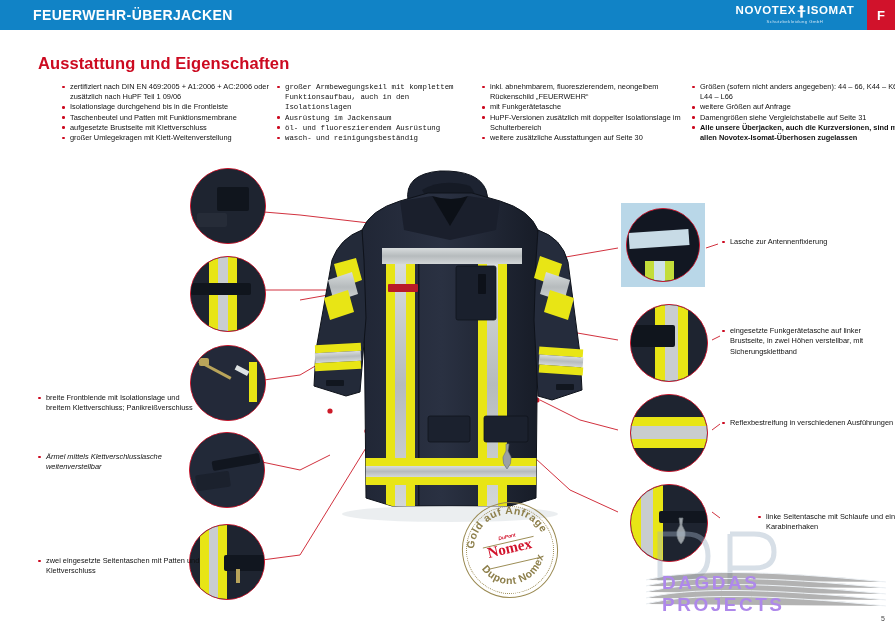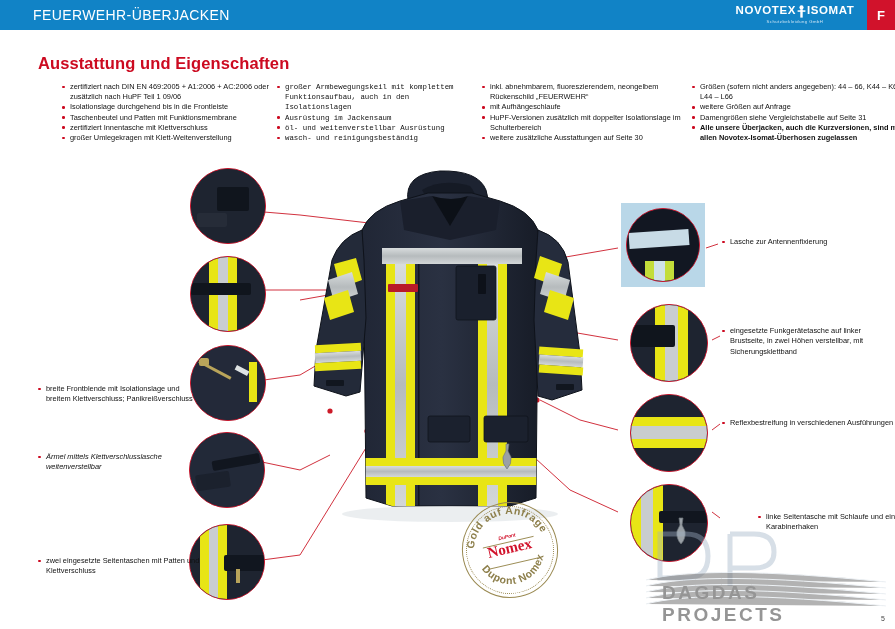--- a/index.html
+++ b/index.html
@@ -25,21 +25,21 @@
     width: 895px;
     height: 30px;
     background: #1183c6;
   }
   .header-title {
     position: absolute;
     left: 33px;
     top: 7px;
     color: #ffffff;
     font-size: 14px;
-    font-weight: normal;
+    font-weight: bold;
     letter-spacing: 0.4px;
     font-family: "Liberation Sans", sans-serif;
     white-space: nowrap;
   }
   .header-tab {
     position: absolute;
     right: 0; top: 0;
     width: 28px;
     height: 30px;
     background: #d1122b;
@@ -250,22 +250,22 @@
     position: absolute;
     left: 646px;
     top: 524px;
     width: 240px;
     height: 96px;
     opacity: 0.55;
   }
   .wm-text {
     position: absolute;
     left: 16px;
-    top: 58px;
-    color: #404040;
+    top: 48px;
+    color: #6d28d9;
     font-size: 19px;
     font-weight: bold;
     letter-spacing: 2.5px;
     font-family: "Liberation Sans", sans-serif;
   }
 
   .page-number {
     position: absolute;
     right: 10px;
     bottom: 7px;
@@ -298,36 +298,36 @@
   </div>
 
   <div class="section-title">Ausstattung und Eigenschaften</div>
 
   <div class="feature-cols">
     <div class="fcol fcol-0">
       <ul class="blist">
         <li>zertifiziert nach DIN EN 469:2005 + A1:2006 + AC:2006 oder zusätzlich nach HuPF Teil 1 09/06</li>
         <li>Isolationslage durchgehend bis in die Frontleiste</li>
         <li>Taschenbeutel und Patten mit Funktionsmembrane</li>
-        <li>zertifiziert Innentasche mit Klettverschluss</li>
+        <li>aufgesetzte Brustseite mit Klettverschluss</li>
         <li>großer Umlegekragen mit Klett-Weitenverstellung</li>
       </ul>
     </div>
     <div class="fcol fcol-1">
       <ul class="blist">
         <li>großer Armbewegungskeil mit komplettem Funktionsaufbau, auch in den Isolationslagen</li>
         <li>Ausrüstung im Jackensaum</li>
-        <li>öl- und weitenverstellbar Ausrüstung</li>
+        <li>öl- und fluoreszierendem Ausrüstung</li>
         <li>wasch- und reinigungsbeständig</li>
       </ul>
     </div>
     <div class="fcol fcol-2">
       <ul class="blist">
         <li>inkl. abnehmbarem, fluoreszierendem, neongelbem Rückenschild „FEUERWEHR“</li>
-        <li>mit Aufhängeschlaufe</li>
+        <li>mit Funkgerätetasche</li>
         <li>HuPF-Versionen zusätzlich mit doppelter Isolationslage im Schulterbereich</li>
         <li>weitere zusätzliche Ausstattungen auf Seite 30</li>
       </ul>
     </div>
     <div class="fcol fcol-3">
       <ul class="blist">
         <li>Größen (sofern nicht anders angegeben): 44 – 66, K44 – K66, L44 – L66</li>
         <li>weitere Größen auf Anfrage</li>
         <li>Damengrößen siehe Vergleichstabelle auf Seite 31</li>
         <li class="bold">Alle unsere Überjacken, auch die Kurzversionen, sind mit allen Novotex-Isomat-Überhosen zugelassen</li>
@@ -438,21 +438,21 @@
     <div class="fab-navy"></div>
     <div class="stripe-y" style="left:0; top:0; width:10px; height:76px;"></div>
     <div class="stripe-s" style="left:10px; top:0; width:12px; height:76px;"></div>
     <div class="stripe-y" style="left:22px; top:0; width:10px; height:76px;"></div>
     <div class="flap" style="left:28px; top:26px; width:48px; height:12px; background:#11161f;"></div>
     <svg style="position:absolute; left:42px; top:32px;" width="16" height="30" viewBox="0 0 16 30">
       <path d="M6,1 L10,1 L9,8 L12,14 Q13,22 8,27 Q3,22 4,14 L7,8 Z" fill="#9aa0a6" stroke="#6c7278" stroke-width="0.7"></path>
     </svg>
   </div>
 
-  <div class="callout" style="left:38px; top:384px; width:155px;">
+  <div class="callout" style="left:38px; top:393px; width:155px;">
     <span>breite Frontblende mit Isolations­lage und breitem Klettverschluss; Panikreißverschluss</span>
   </div>
   <div class="callout" style="left:38px; top:452px; width:155px;font-style:italic;">
     <span>Ärmel mittels Klettverschluss­lasche weitenverstellbar</span>
   </div>
   <div class="callout" style="left:38px; top:556px; width:155px;">
     <span>zwei eingesetzte Seitentaschen mit Patten und Klettverschluss</span>
   </div>
 
   <div class="callout" style="left:722px; top:237px; width:165px;">

